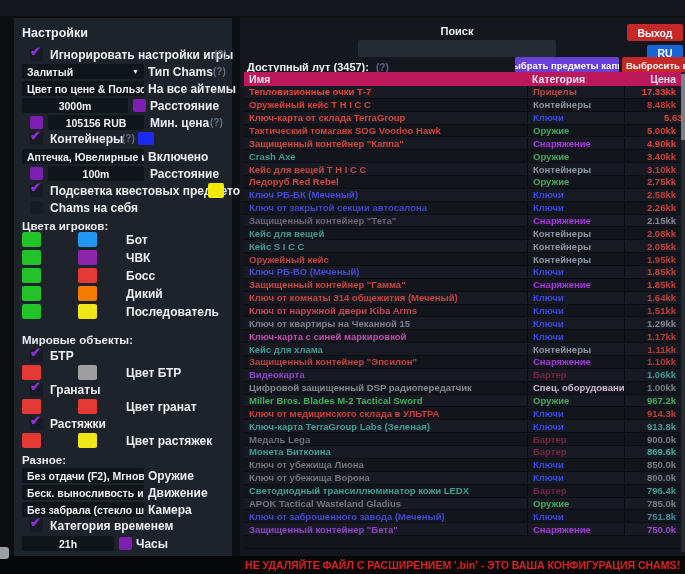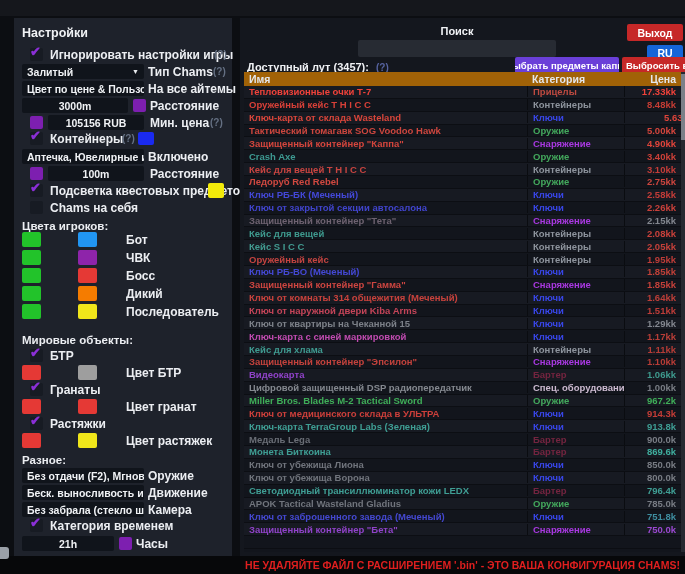--- a/index.html
+++ b/index.html
@@ -37,21 +37,21 @@
   #search-input { left:358px; top:40px; width:198px; height:17px; background:#272b33; border:none;
                   border-radius:2px; color:#e8eaee; font-size:10.5px; padding:0 6px; outline:none; }
   #kappa-btn { left:515px; top:57px; width:104px; height:17px; background:#6a3fd8; color:#fff;
                font-size:9.5px; font-weight:bold; display:flex; align-items:center; justify-content:center;
                border-radius:2px; white-space:nowrap; overflow:hidden; }
   #dropall-btn { left:622px; top:57px; width:63px; height:17px; background:#c62828; color:#fff;
                font-size:9.5px; font-weight:bold; display:flex; align-items:center; padding-left:4px;
                border-radius:2px 0 0 2px; white-space:nowrap; overflow:hidden; }
   #loot-count { left:247px; top:61px; font-size:11px; font-weight:bold; color:#f0f2f5; }
   #loot-count .hint { color:#5663a0; }
-  #thead { left:244px; top:72px; width:437px; height:14px; background:#a16207; display:flex;
+  #thead { left:244px; top:72px; width:437px; height:14px; background:#be185d; display:flex;
            font-size:10.5px; font-weight:bold; color:#e4e7ec; align-items:center; }
   #thead .h-name { flex:1; padding-left:5px; }
   #thead .h-cat { width:97px; padding-left:5px; }
   #thead .h-price { width:57px; text-align:right; padding-right:5px; }
   #tbody { left:244px; top:86px; width:437px; height:466px; overflow:hidden; background:#12151c; }
   .trow { display:flex; height:12.86px; border-bottom:1px solid #0c0e13; align-items:center;
           font-size:9.5px; font-weight:bold; white-space:nowrap; }
   .trow:nth-child(odd) { background:#171a22; }
   .trow:nth-child(even){ background:#12151c; }
   .c-name { flex:1; padding-left:5px; overflow:hidden; }
@@ -257,21 +257,21 @@
     <div class="c-price" style="color: rgb(240, 66, 58);">17.33kk</div>
   </div>
 
   <div class="trow">
     <div class="c-name" style="color: rgb(216, 64, 56);">Оружейный кейс T H I C C</div>
     <div class="c-cat" style="color: rgb(141, 147, 156);">Контейнеры</div>
     <div class="c-price" style="color: rgb(196, 60, 52);">8.48kk</div>
   </div>
 
   <div class="trow">
-    <div class="c-name" style="color: rgb(216, 69, 58);">Ключ-карта от склада Wasteland</div>
+    <div class="c-name" style="color: rgb(216, 69, 58);">Ключ-карта от склада TerraGroup</div>
     <div class="c-cat" style="color: rgb(56, 70, 232);">Ключи</div>
     <div class="c-price" style="color: rgb(224, 68, 58); padding-left: 39px;">5.63kk</div>
   </div>
 
   <div class="trow">
     <div class="c-name" style="color: rgb(204, 70, 62);">Тактический томагавк SOG Voodoo Hawk</div>
     <div class="c-cat" style="color: rgb(67, 168, 92);">Оружие</div>
     <div class="c-price" style="color: rgb(212, 69, 60);">5.00kk</div>
   </div>
 

